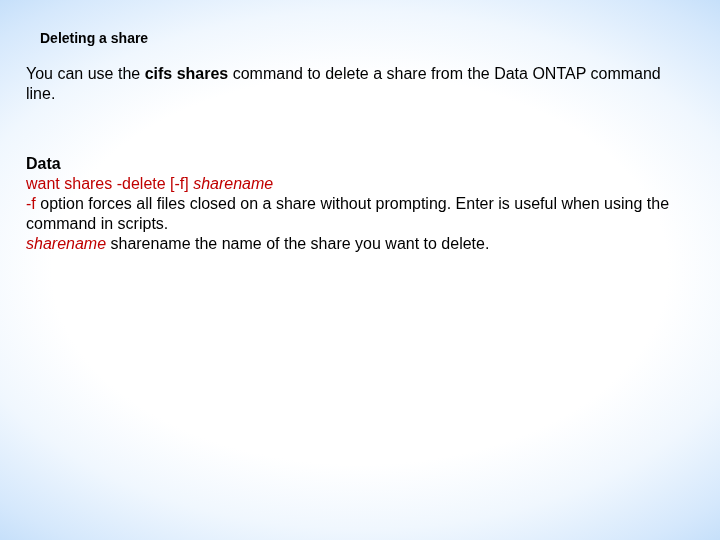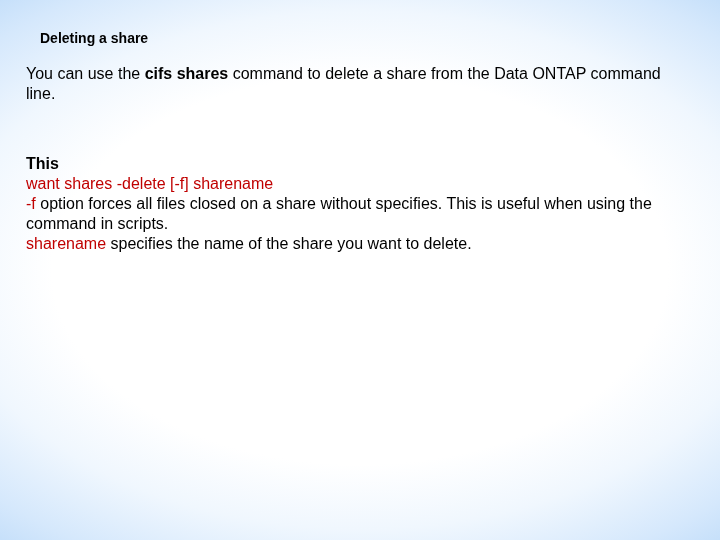--- a/index.html
+++ b/index.html
@@ -42,43 +42,44 @@
     font-weight: bold;
   }
   .cmd-bold {
     font-weight: bold;
     text-align: right;
   }
   .red {
     color: #c00000;
   }
   .italic {
+    font-style: italic;
     text-align: right;
   }
   p {
     margin: 0;
   }
 </style>
 </head>
 <body>
 
 <div class="content">
 
   <p class="heading">Deleting a share</p>
 
   <p class="intro">
     <span>You can use the </span><span class="cmd-bold">cifs shares</span><span> command to delete a share from the Data ONTAP command line.</span>
   </p>
 
   <div class="section">
-    <p class="step-label">This</p>
+    <p class="step-label">Data</p>
     <p class="red">
       <span>want shares -delete [-f] </span><span class="italic">sharename</span>
     </p>
     <p>
-      <span class="red">-f</span><span> option forces all files closed on a share without specifies. This is useful when using the command in scripts.</span>
+      <span class="red">-f</span><span> option forces all files closed on a share without prompting. Enter is useful when using the command in scripts.</span>
     </p>
     <p>
-      <span class="red italic">sharename</span><span> specifies the name of the share you want to delete.</span>
+      <span class="red italic">sharename</span><span> sharename the name of the share you want to delete.</span>
     </p>
   </div>
 
 </div>
 
 </body></html>

